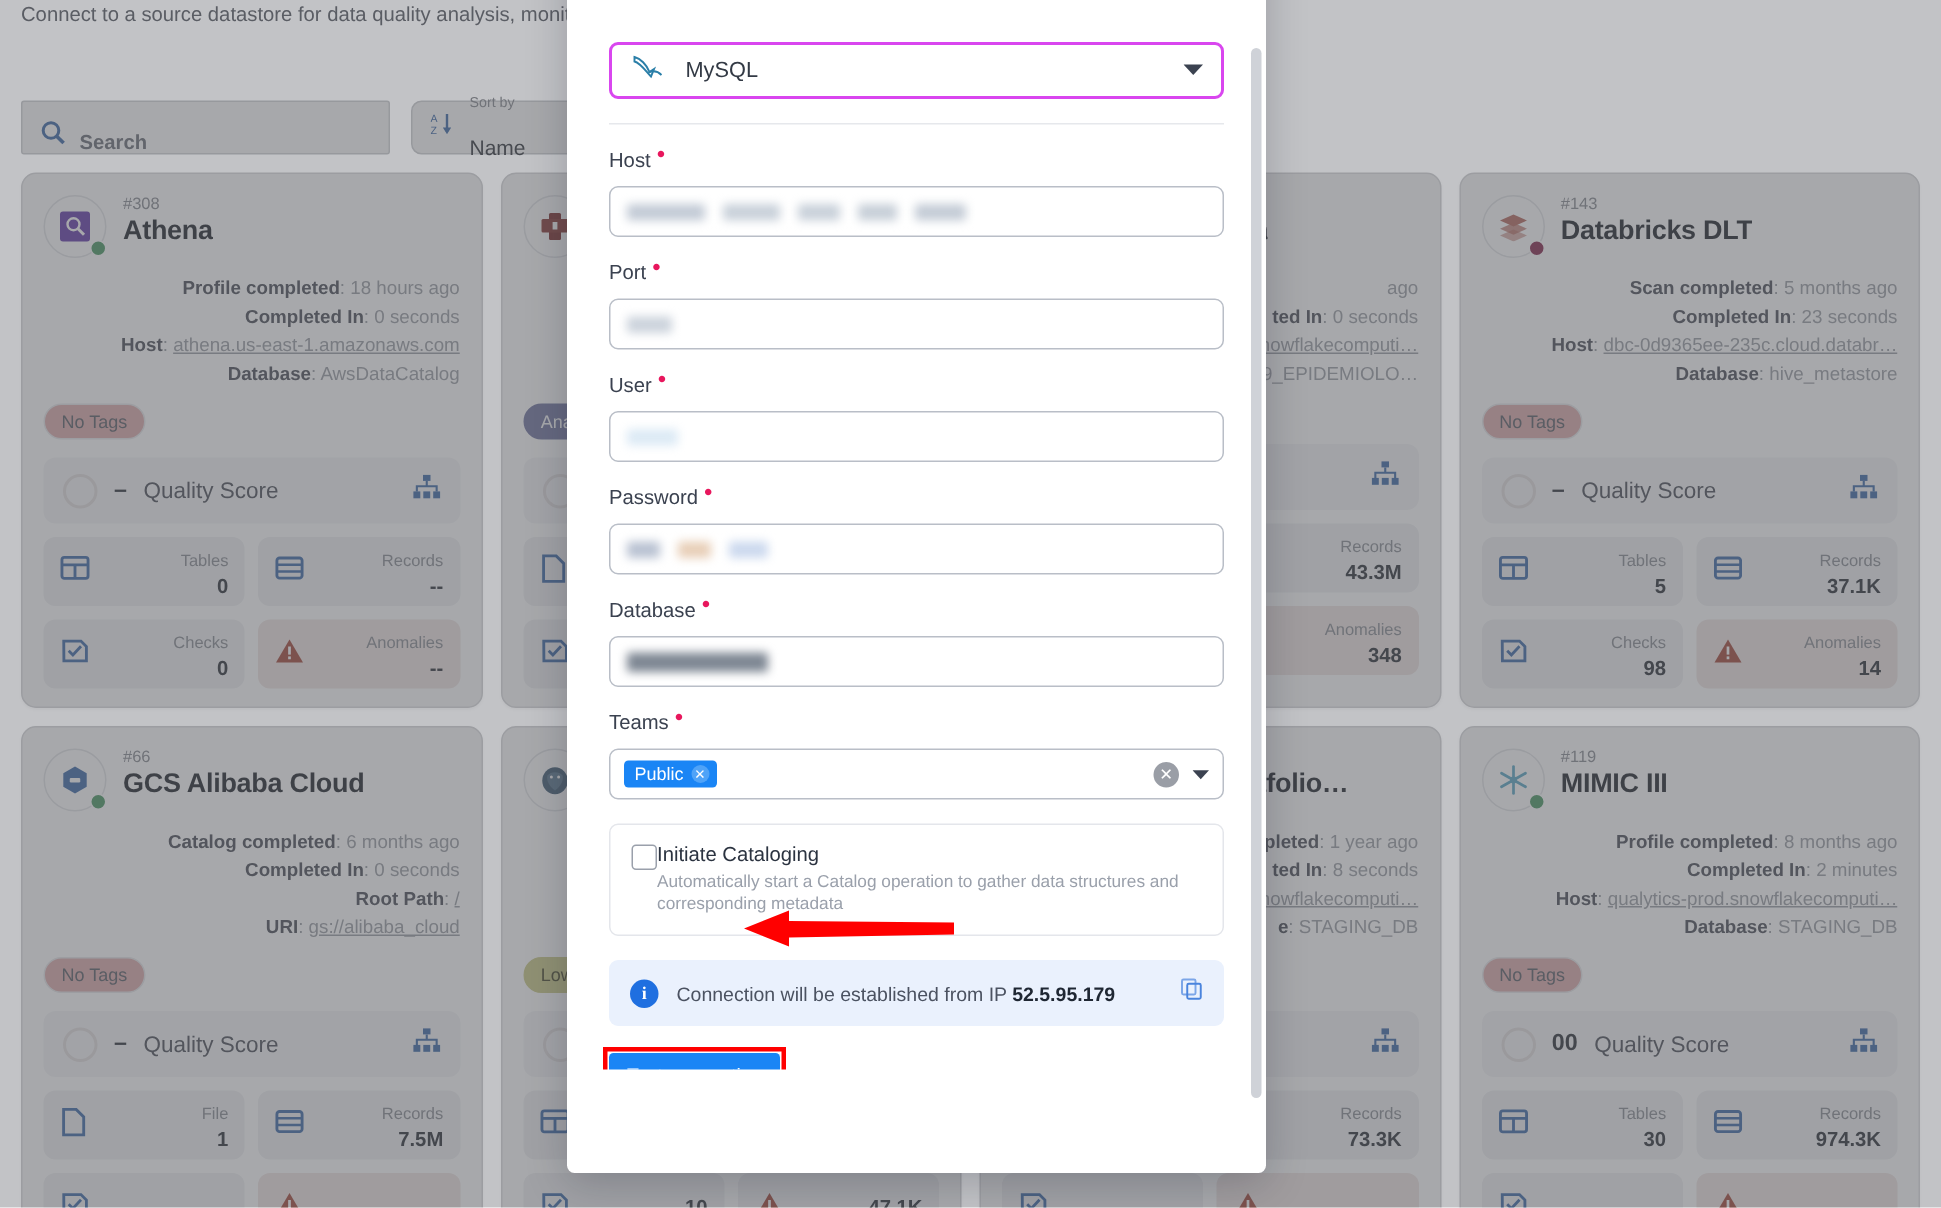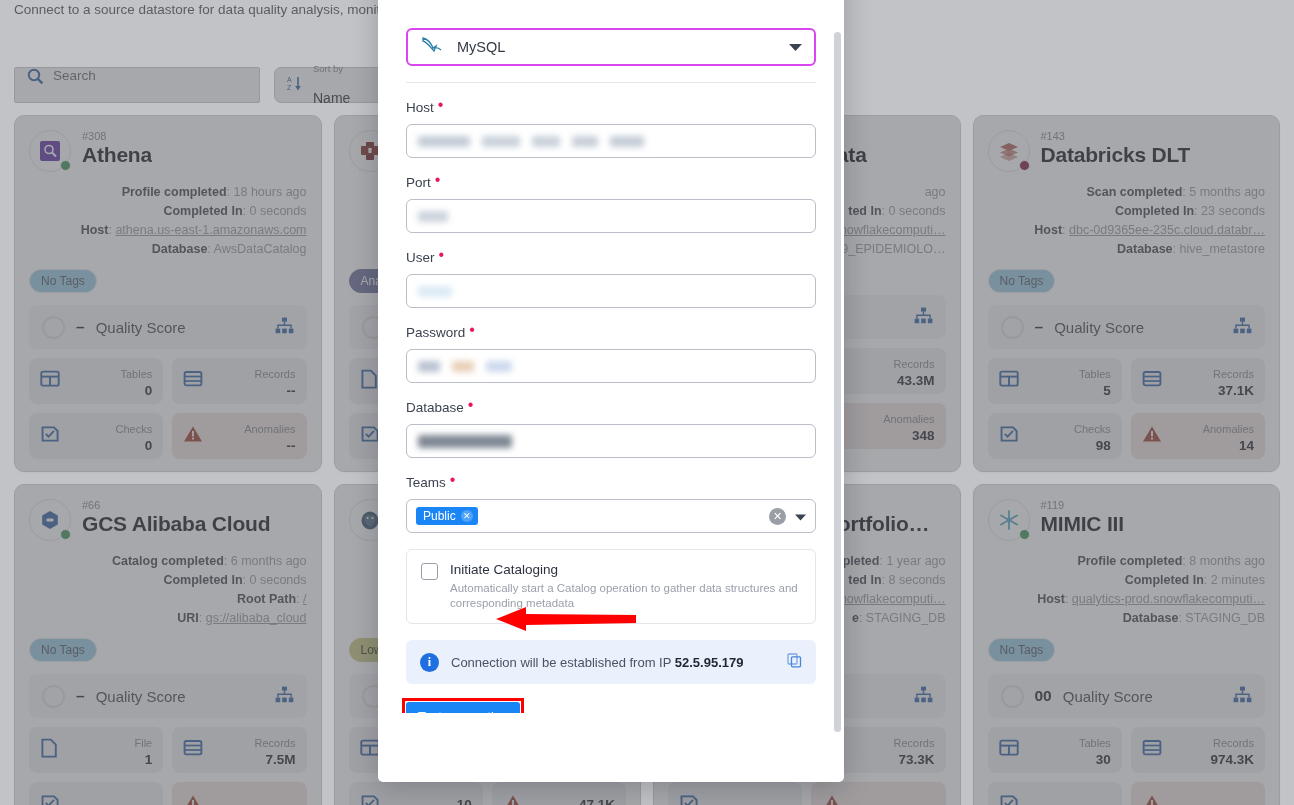--- a/index.html
+++ b/index.html
@@ -27,21 +27,21 @@
   }
 
   .page-subtitle {
     position: absolute; left: 14px; top: 2px;
     font-size: 13.5px; color: #5b6271; white-space: nowrap;
   }
 
   .toolbar { position: absolute; left: 14px; top: 67px; display: flex; gap: 14px; }
   .search-box {
     width: 246px; height: 36px; border: 1px solid #dcdfe5; border-radius: 2px;
-    background: #fff; display: flex; align-items: flex-start; padding: 0 12px; gap: 9px;
+    background: #fff; display: flex; align-items: flex-end; padding: 0 12px; gap: 9px; font-weight: bold;
   }
   .search-box .ph { font-size: 13.5px; color: #6b7280; }
   .sort-box {
     width: 140px; height: 36px; border: 1px solid #dcdfe5; border-radius: 7px;
     background: #fff; display: flex; align-items: center; padding: 0 12px; gap: 10px;
   }
   .sort-txt { display: flex; flex-direction: column; line-height: 1.15; gap: 16px; }
   .sort-txt .lbl { font-size: 9.5px; color: #8a8f9a; }
   .sort-txt .val { font-size: 14px; color: #333a45; }
 
@@ -62,30 +62,30 @@
     width: 42px; height: 42px; border-radius: 50%;
     border: 1px solid #e3e5ea; background: #fff;
     display: flex; align-items: center; justify-content: center;
   }
   .avatar svg { display: block; }
   .dot {
     position: absolute; right: 0px; bottom: 1px; width: 11px; height: 11px;
     border-radius: 50%; border: 1.5px solid #fff;
   }
   .card-id { font-size: 11px; color: #8a8f9a; margin-bottom: 1px; }
-  .card-title { font-size: 21px; font-weight: 700; color: #1f2733; letter-spacing: -0.2px;
+  .card-title { font-size: 18px; font-weight: 700; color: #1f2733; letter-spacing: -0.2px;
     white-space: nowrap; overflow: hidden; }
   .meta { margin-top: 11px; font-size: 12.5px; line-height: 19px; color: #9aa0ab; text-align: right; }
   .meta .k { color: #4b5261; font-weight: 700; }
   .meta .lnk { color: #9aa0ab; text-decoration: underline; }
   .meta .row { white-space: nowrap; overflow: hidden; text-overflow: ellipsis; }
 
   .tag {
     display: inline-block; margin-top: 10px; padding: 4px 11px; border-radius: 12px;
-    font-size: 12px; color: #5b6271; background: #7dd3fc; border: 1px solid #e6e8ec;
+    font-size: 12px; color: #5b6271; background: #fca5a5; border: 1px solid #e6e8ec;
   }
   .tag.analytics { background: #6f76c4; color: #fff; border-color: #6f76c4; }
   .tag.low { background: #cfcf56; color: #4d4d16; border-color: #cfcf56; }
 
   .score-bar {
     margin-top: 12px; height: 44px; border-radius: 8px; background: #f4f5f8;
     display: flex; align-items: center; padding: 0 13px; gap: 11px;
   }
   .ring { width: 23px; height: 23px; border-radius: 50%; border: 2.5px solid #e6dede; }
   .score-num { font-size: 15.5px; font-weight: 700; color: #2b3340; }
@@ -141,21 +141,21 @@
     color: #fff; font-size: 9px; display: inline-flex; align-items: center; justify-content: center;
   }
   .chip-actions { margin-left: auto; display: flex; align-items: center; gap: 9px; }
   .clear-btn {
     width: 17px; height: 17px; border-radius: 50%; background: #9a9ea6; color: #fff;
     font-size: 11px; display: flex; align-items: center; justify-content: center;
   }
 
   .check-card {
     margin-top: 16px; border: 1px solid #e4e6eb; border-radius: 6px;
-    padding: 12px 14px; display: flex; gap: 12px;
+    padding: 12px 14px; display: flex; 
   }
   .cbox { width: 17px; height: 17px; border: 1.5px solid #9aa0ab; border-radius: 3px; flex: 0 0 17px; margin-top: 1px; }
   .check-title { font-size: 13.5px; color: #2b3340; }
   .check-sub { margin-top: 4px; font-size: 11.5px; line-height: 15px; color: #9aa0ab; }
 
   .info-bar {
     margin-top: 16px; background: #eaf1fd; border-radius: 6px; height: 44px;
     display: flex; align-items: center; padding: 0 14px; gap: 12px;
   }
   .info-bar .txt { font-size: 13px; color: #4b5261; }

